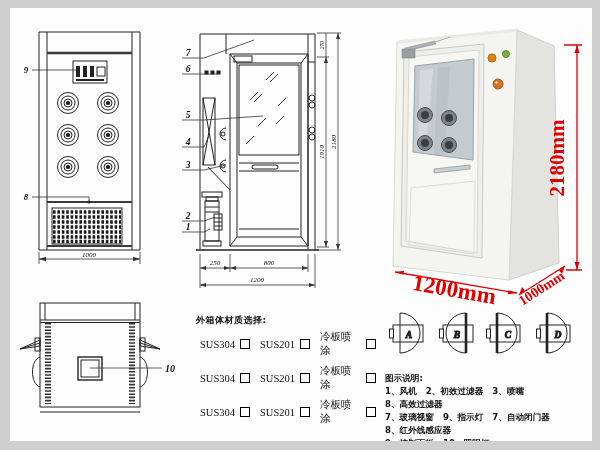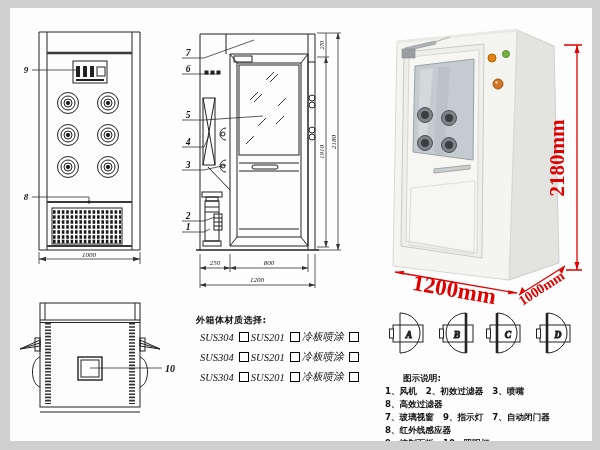--- a/index.html
+++ b/index.html
@@ -9,28 +9,28 @@
          border-bottom-width:9px;pointer-events:none;}
   .abs{position:absolute;}
   svg text{fill:#111;}
   .dimtxt{font-family:"Liberation Serif","DejaVu Serif",serif;font-style:italic;}
   .numlbl{font-family:"Liberation Serif","DejaVu Serif",serif;font-style:italic;font-weight:bold;}
   .redtxt{fill:#e00000;font-family:"Liberation Serif","DejaVu Serif",serif;font-weight:bold;}
 
   
   .materials{left:196px;top:314px;width:180px;font-size:9px;color:#111;}
   .mat-title{font-weight:bold;margin:0 0 3px 0;letter-spacing:0.5px;}
-  .mat-row{display:flex;align-items:center;gap:2px;margin:0 0 6px 4px;
-           font-family:"Liberation Serif","DejaVu Serif",serif;font-style:italic;font-size:10.5px;}
+  .mat-row{display:flex;align-items:center;gap:10px;margin:0 0 6px 4px;
+           font-family:"Liberation Serif","DejaVu Serif",serif;font-size:10.5px;}
   .mat-opt{display:flex;align-items:center;}
   .checkbox{width:8px;height:8px;border:1.3px solid #000;display:inline-block;margin-left:5px;background:#fff;}
 
   
   .legend{left:385px;top:372px;width:208px;font-size:8.6px;color:#111;line-height:13px;}
-  .legend-title{font-weight:bold;margin-left:18px;}
+  .legend-title{font-weight:bold;}
   .legend-row span{margin-right:9px;white-space:nowrap;font-weight:bold;}
 </style>
 </head>
 <body>
 
 <div id="screen">
 
   <svg class="abs" style="left:18px;top:24px" width="165" height="250" viewBox="0 0 165 250">
     <g stroke="#222" fill="none" stroke-width="1">
       <path d="M21,8 H122 M21,226 H122 M21,8 V226 M29,8 V226 M114,8 V226 M122,8 V226"></path>

